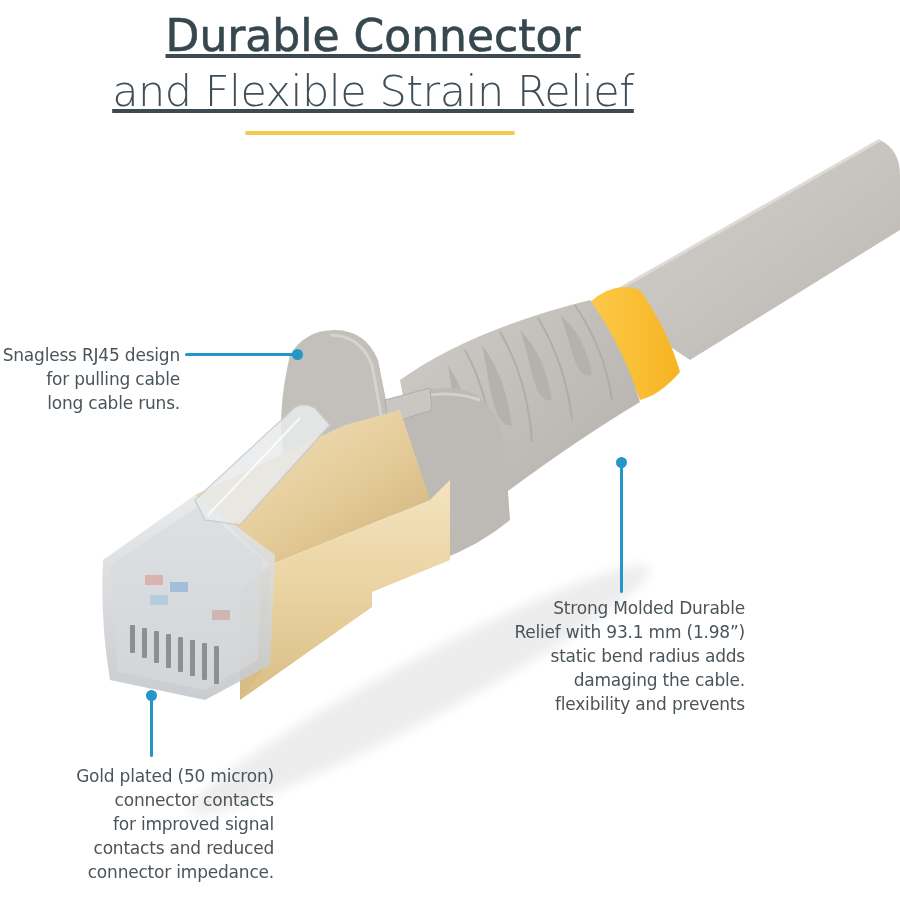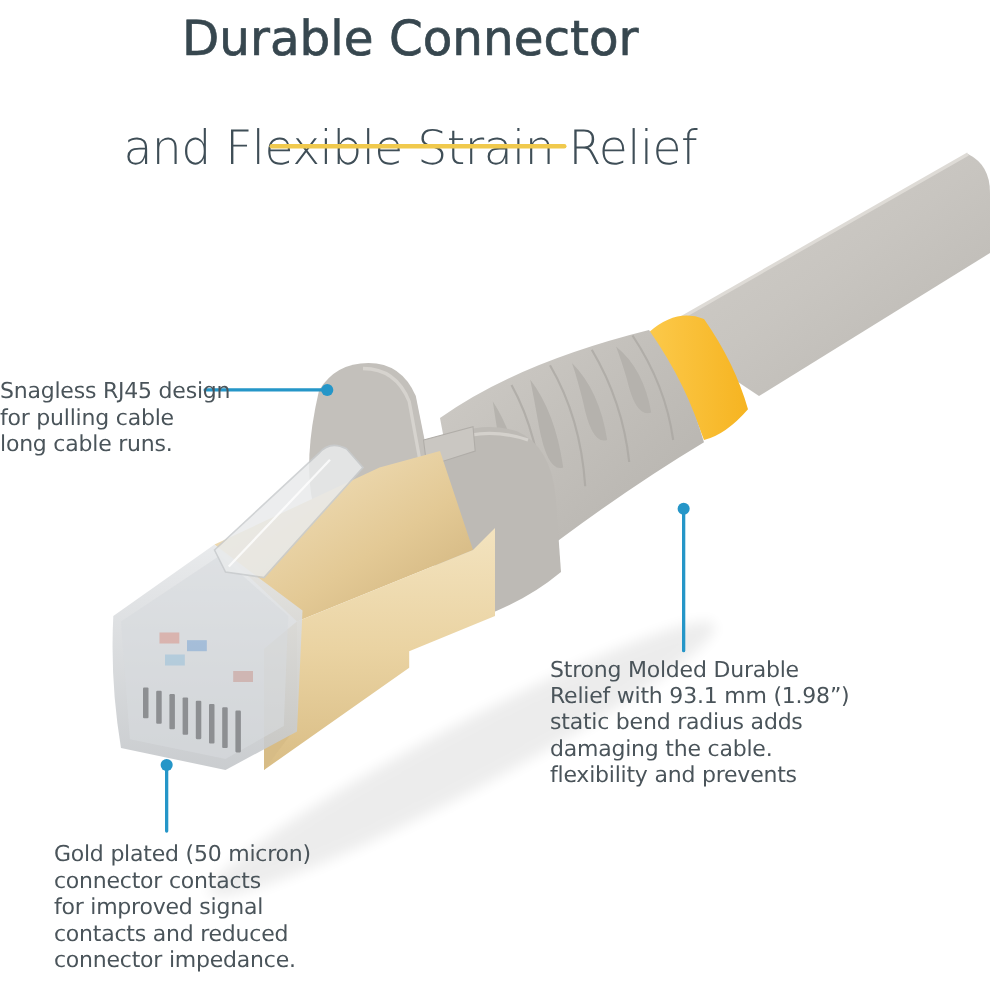--- a/index.html
+++ b/index.html
@@ -14,57 +14,57 @@
     overflow: hidden;
     font-family: "DejaVu Sans", "Liberation Sans", sans-serif;
     color: #3d4a52;
   }
   .title-block {
     position: absolute;
     left: 0;
     top: 8px;
     width: 746px;
     text-align: center;
+    text-decoration: underline;
   }
   .title-line1 {
     font-size: 44px;
     font-weight: 400;
     color: #37474f;
     letter-spacing: 0px;
     line-height: 56px;
     -webkit-text-stroke: 0.6px #37474f;
   }
   .title-line2 {
     font-size: 43px;
     font-weight: 300;
     color: #3f4e57;
     line-height: 54px;
     letter-spacing: -0.5px;
-    margin-top: 44px;
   }
   .title-underline {
     position: absolute;
     left: 245px;
     top: 131px;
     width: 270px;
     height: 4px;
     background: #f0c94d;
     border-radius: 2px;
   }
   .product-art {
     position: absolute;
     left: 0;
     top: 0;
     width: 900px;
     height: 900px;
   }
   .callout-text {
     position: absolute;
-    text-align: left;
-    font-size: 20px;
+    text-align: right;
+    font-size: 17px;
     line-height: 24px;
     color: #4a545a;
     letter-spacing: -0.2px;
   }
   .callout-text span { display: block; white-space: nowrap; }
   .c1 { left: 0px; top: 343px; width: 180px; }
   .c2 { left: 500px; top: 596px; width: 245px; }
   .c3 { left: 49px; top: 764px; width: 225px; }
 
   .line { position: absolute; background: #2596c8; border-radius: 2px; }

